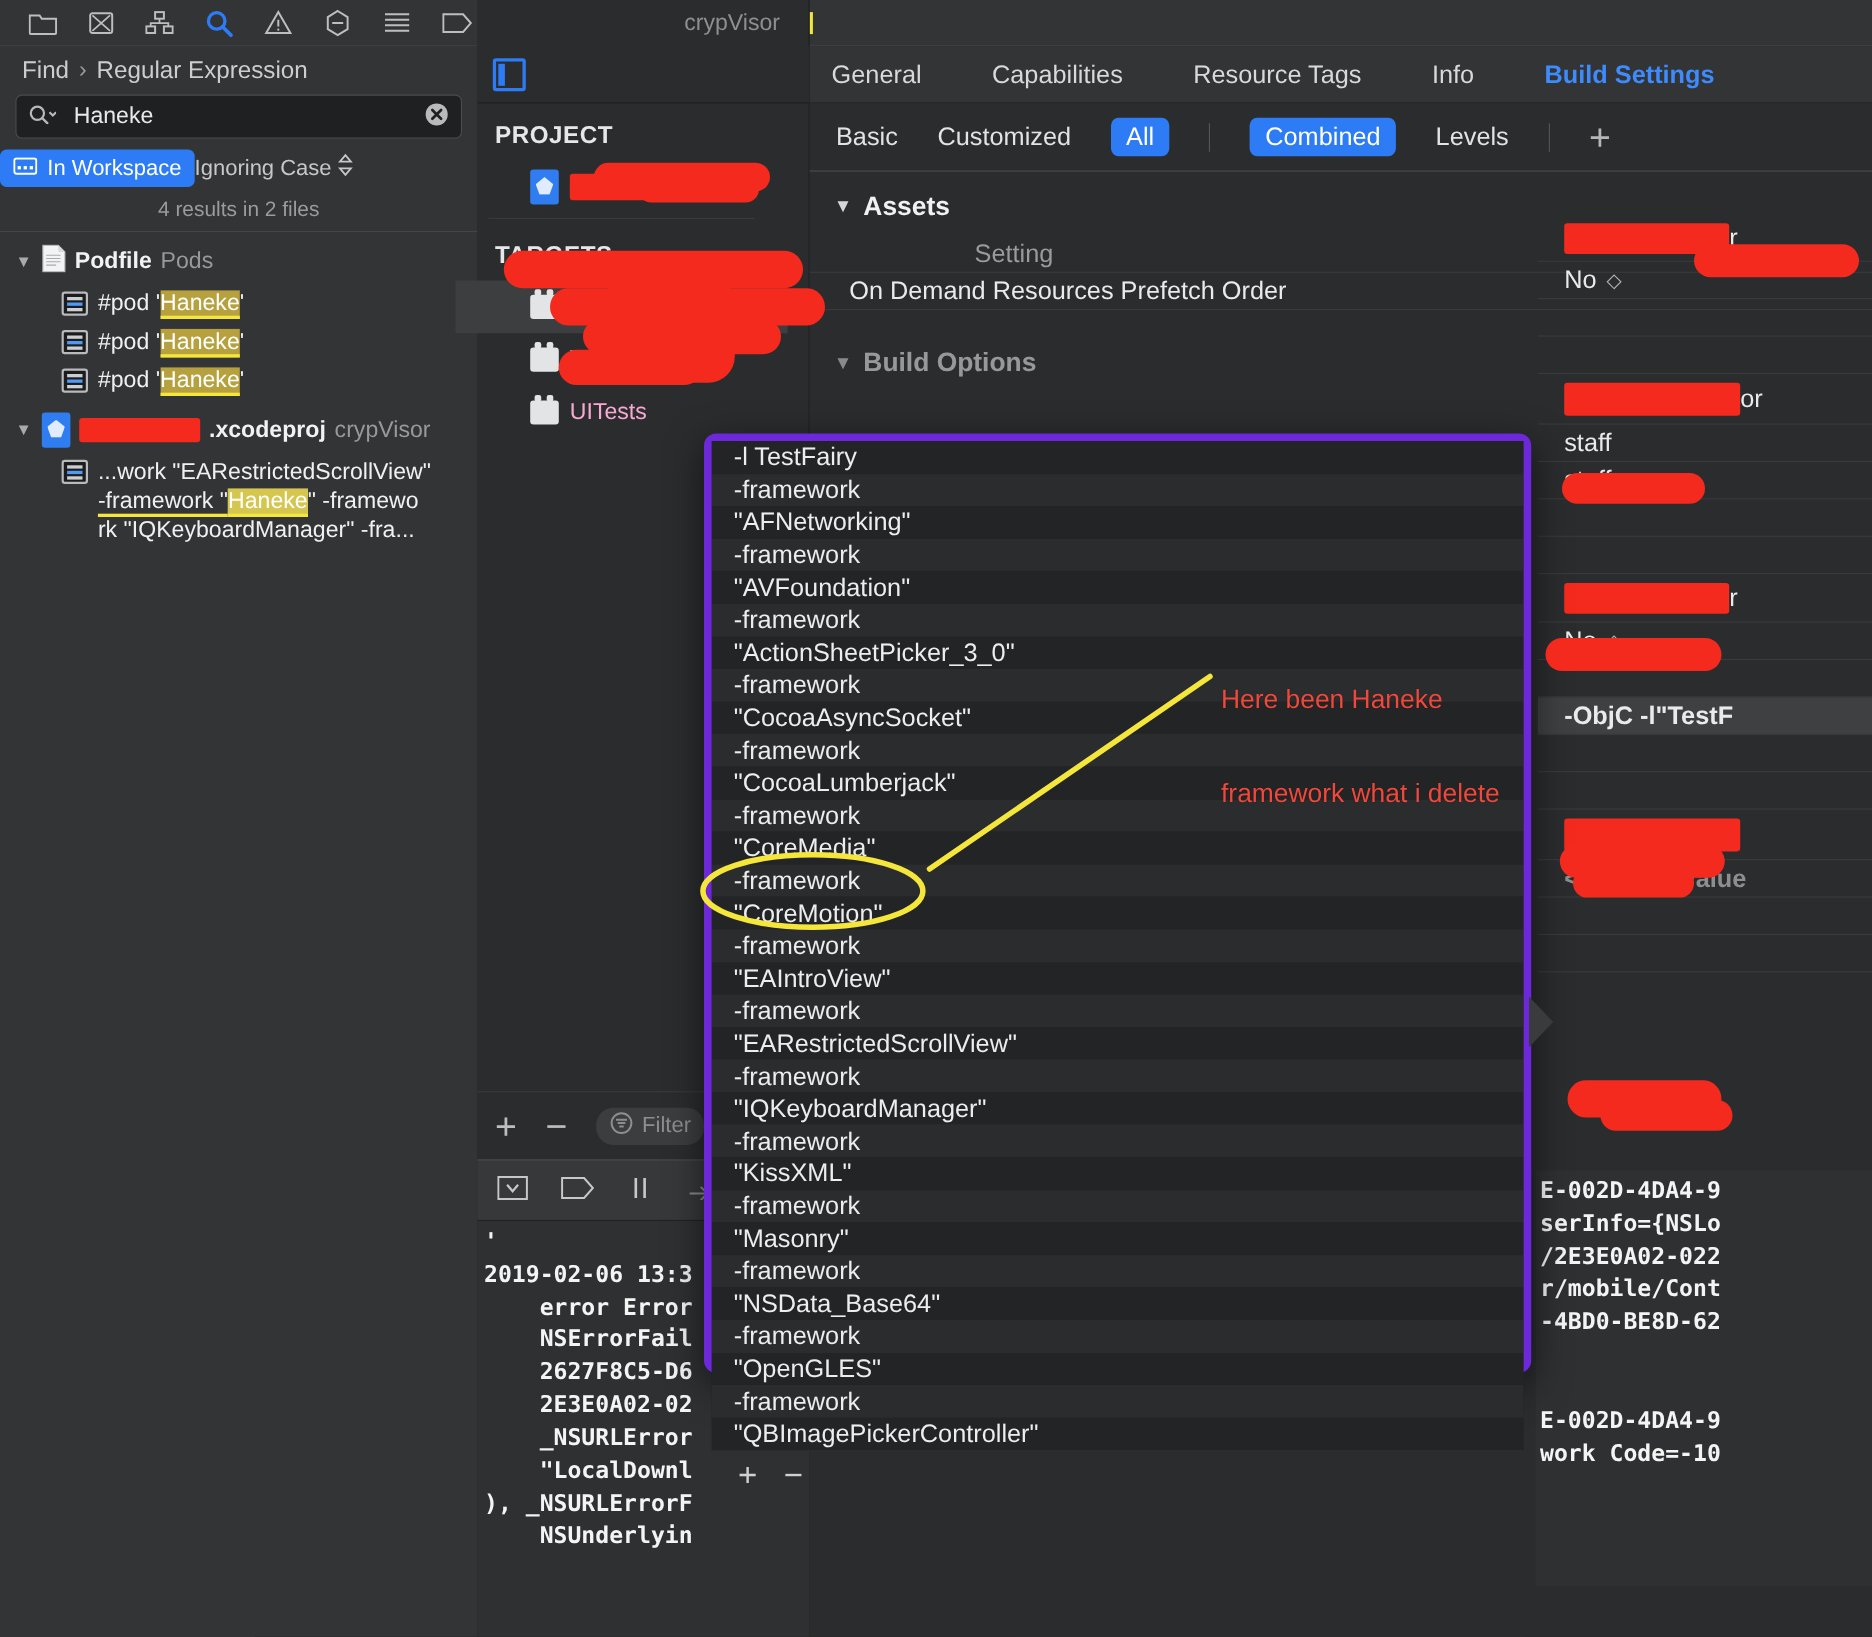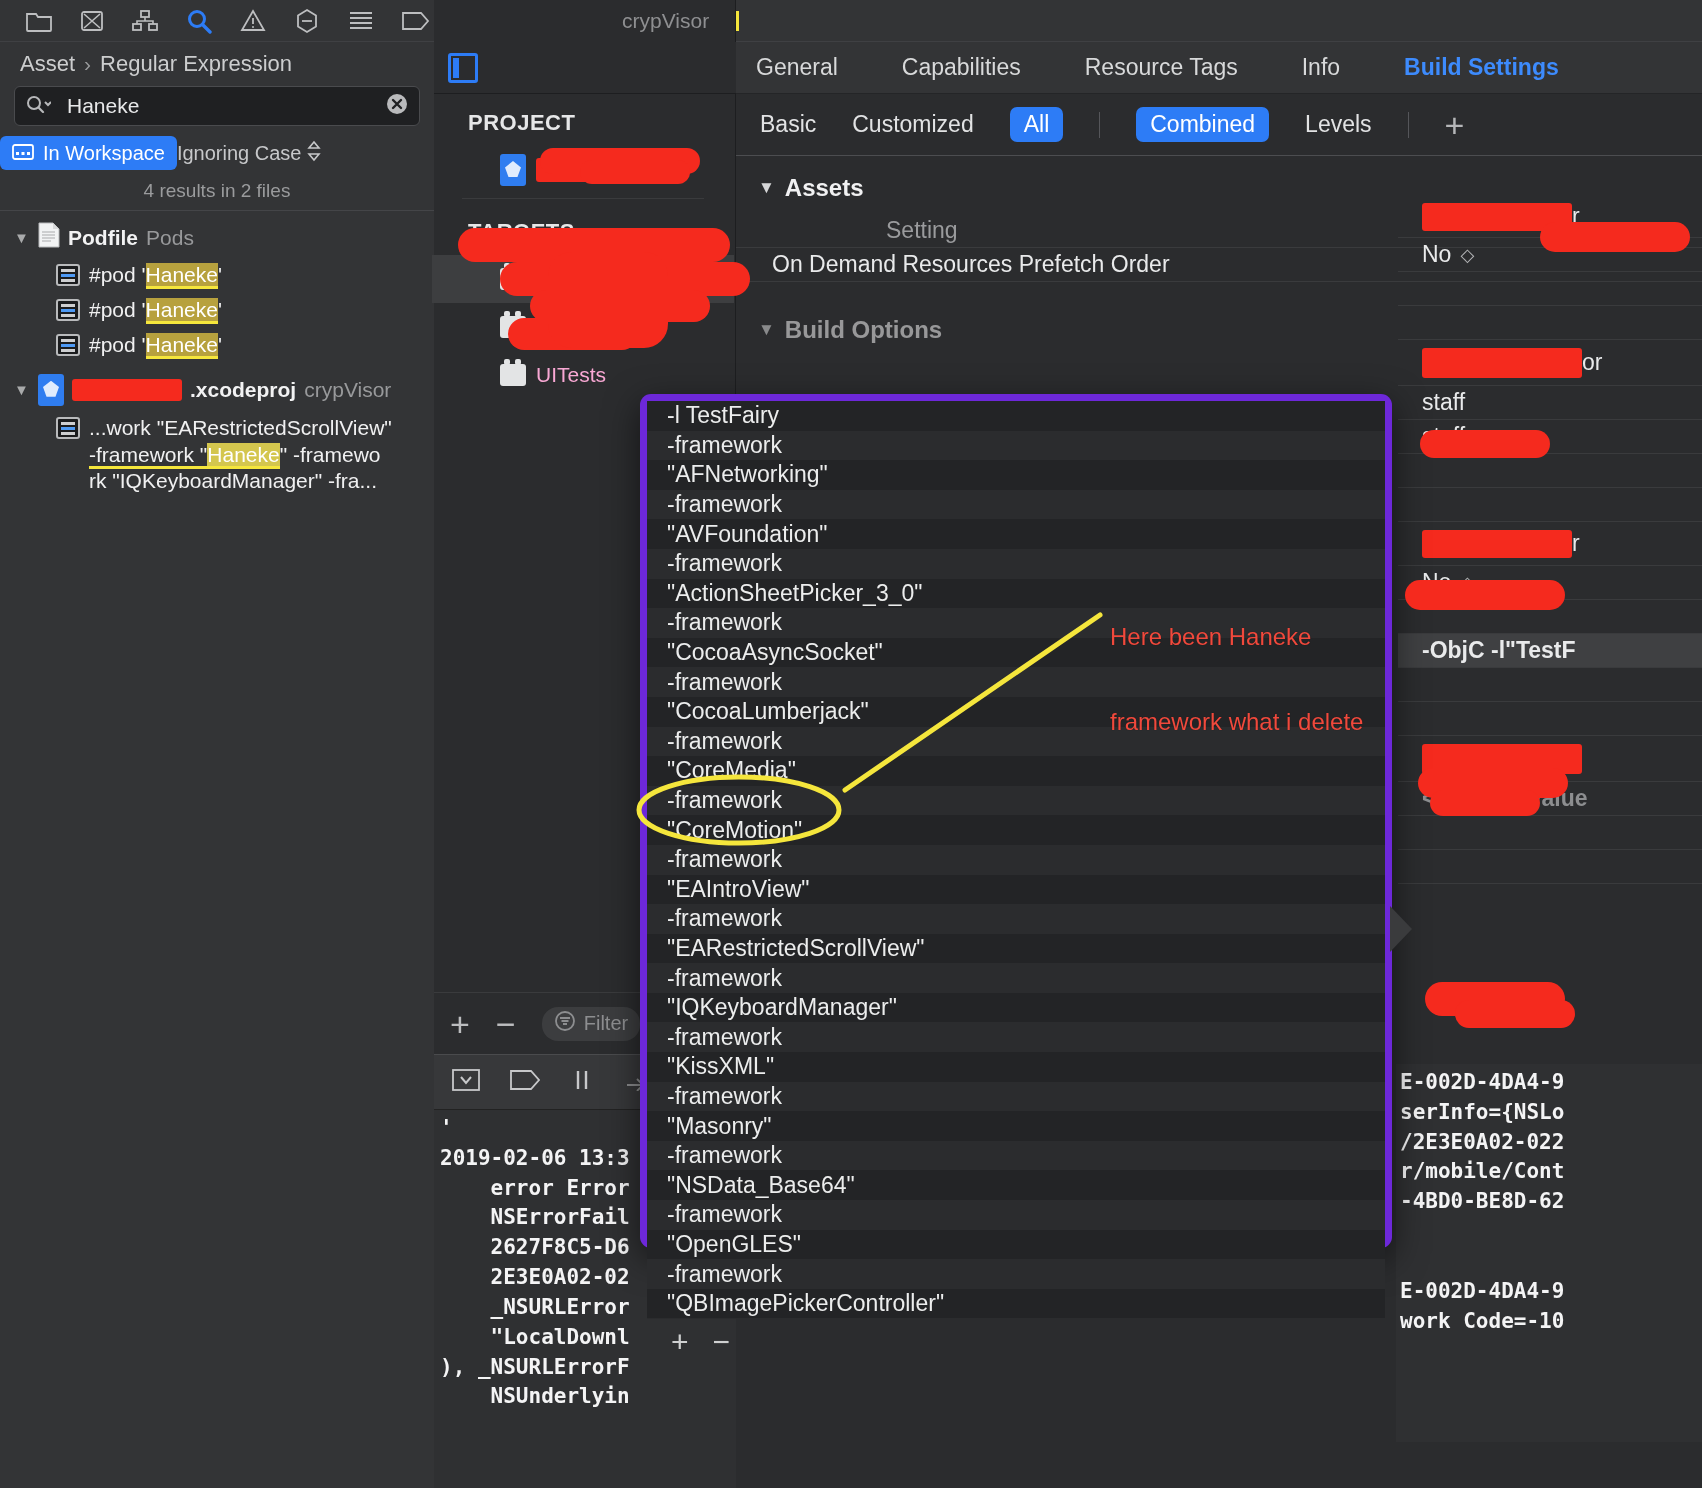--- a/index.html
+++ b/index.html
@@ -321,21 +321,21 @@
       </span>
       <span>
         <svg width="26" height="24" viewBox="0 0 26 24">
             <path d="M2 2h22v15H13l-6 5v-5H2V2z" fill="none" stroke="#bdbec0" stroke-width="1.8"></path>
             <path d="M6 7h14M6 11h10" stroke="#bdbec0" stroke-width="1.6"></path>
           </svg>
       </span>
     </div>
 
     <div class="nav-find-row">
-      <span>Asset</span>
+      <span>Find</span>
       <span class="chev">›</span>
       <span>Regular Expression</span>
     </div>
 
     <div class="nav-search-wrap">
       <div class="nav-search">
         <span>
           <svg width="26" height="18" viewBox="0 0 26 18">
               <circle cx="9" cy="8" r="6" fill="none" stroke="#b7b8ba" stroke-width="2"></circle>
               <path d="M13.5 12.5L18 17" stroke="#b7b8ba" stroke-width="2.2" stroke-linecap="round"></path>
@@ -476,21 +476,21 @@
     <span class="etab">Capabilities</span>
     <span class="etab">Resource Tags</span>
     <span class="etab">Info</span>
     <span class="etab sel">Build Settings</span>
   </div>
 
   <div class="projpane"></div>
   <div class="proj-header-strip">
     <div class="panel-toggle"></div>
   </div>
-  <div style="position:absolute;left:432px;top:94px;width:302px;">
+  <div style="position:absolute;left:414px;top:94px;width:302px;">
     <div class="grp-label">PROJECT</div>
     <div class="proj-row">
       <span class="icon-xcproj"></span>
       <span class="redact" style="width:128px;height:24px;"></span>
       <span>or</span>
     </div>
     <div class="divider"></div>
     <div class="grp-label">TARGETS</div>
     <div class="proj-row sel">
       <span class="icon-target"></span>

